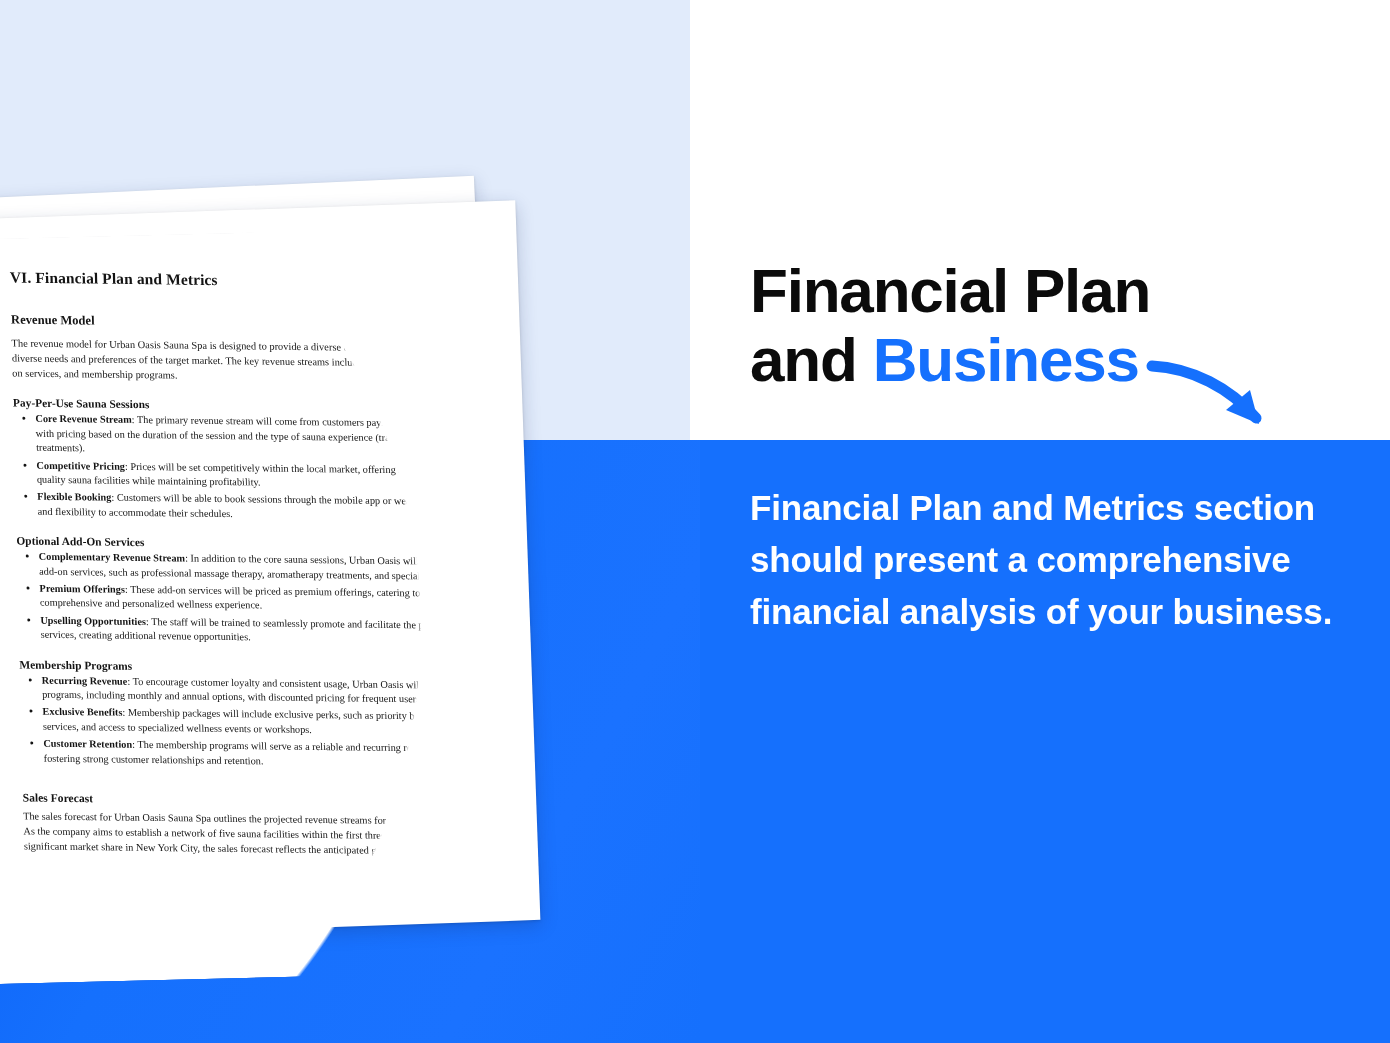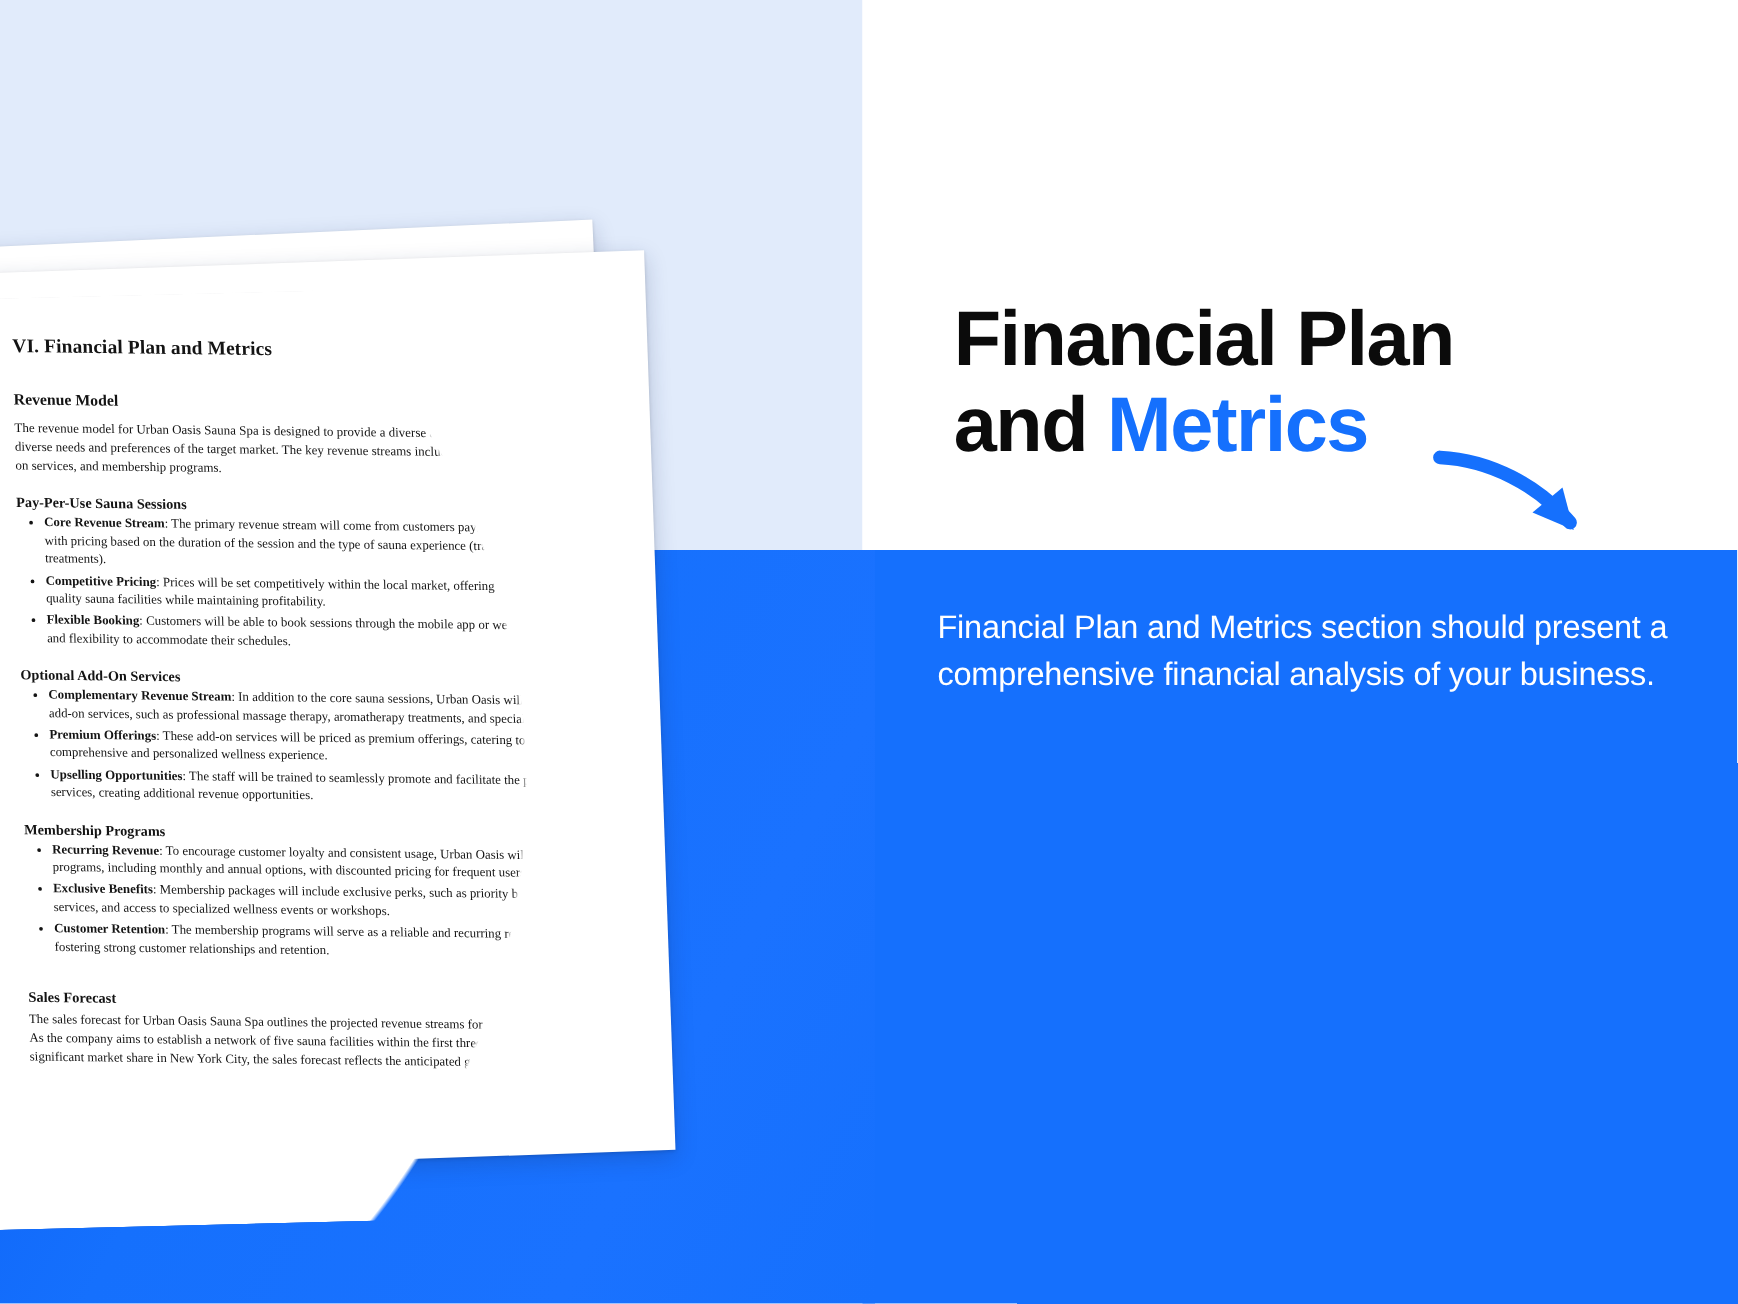--- a/index.html
+++ b/index.html
@@ -88,28 +88,28 @@
   
   .logo-row{position:absolute;left:748px;top:42px;display:flex;align-items:center;gap:22px;}
   .logo-mark{width:108px;height:108px;border-radius:50%;background:#3355ee;position:relative;flex:0 0 auto;}
   .logo-mark svg{position:absolute;left:0;top:0;}
   .logo-text{display:flex;flex-direction:column;justify-content:center;}
   .logo-l1{font-size:47px;font-weight:bold;color:#000;line-height:1;letter-spacing:-.5px;position:relative;}
   .logo-l1 .hat{position:absolute;color:#3b6bff;font-size:30px;font-weight:900;left:125px;top:-16px;line-height:1;}
   .logo-l2{font-family:"DejaVu Sans Mono", monospace;font-size:30px;font-weight:bold;line-height:1.25;letter-spacing:3px;margin-top:2px;color:#111;}
   .logo-l2 .kit{color:#2f6bff;}
 
-  .title{position:absolute;left:750px;top:237px;width:560px;
-    font-size:62px;font-weight:bold;line-height:1.12;color:#0b0b0b;letter-spacing:-1.2px;margin-left:13px;}
+  .title{position:absolute;left:750px;top:256px;width:560px;
+    font-size:62px;font-weight:bold;line-height:1.12;color:#0b0b0b;letter-spacing:-1.2px;}
   .title .accent{color:#1570fd;}
 
   .arrow{position:absolute;left:1146px;top:352px;}
 
   .copy{position:absolute;left:750px;top:482px;width:600px;color:#ffffff;}
-  .copy p{font-size:26px;font-weight:normal;line-height:1.48;margin:0 0 42px 0;letter-spacing:-.2px;}
+  .copy p{font-size:35px;font-weight:bold;line-height:1.48;margin:0 0 42px 0;letter-spacing:-.2px;}
   .copy p:last-child{margin-bottom:0;}
 </style>
 </head>
 <body>
 
 <div class="stage">
 
   <div class="bg-lightblue"></div>
   <div class="bg-white-topright"></div>
   <div class="bg-blue-right"></div>
@@ -177,21 +177,21 @@
           <p>The sales forecast for Urban Oasis Sauna Spa outlines the projected revenue streams for the business over the next three years. As the company aims to establish a network of five sauna facilities within the first three years of operation and capture a significant market share in New York City, the sales forecast reflects the anticipated growth and performance of the business.</p>
         </div>
 
       </div>
     </div>
   </div>
 
 
   <div class="title">
     <div>Financial Plan</div>
-    <div><span>and </span><span class="accent">Metrics</span></div>
+    <div><span>and </span><span class="accent">Business</span></div>
   </div>
 
   <div class="arrow">
     <svg width="150" height="92" viewBox="0 0 150 92" aria-hidden="true">
       <path d="M6 14 C46 16, 84 36, 110 66" fill="none" stroke="#1570fd" stroke-width="11" stroke-linecap="round"></path>
       <path d="M113 72 L104 38 L80 58 Z" fill="#1570fd"></path>
     </svg>
   </div>
 
   <div class="copy">

